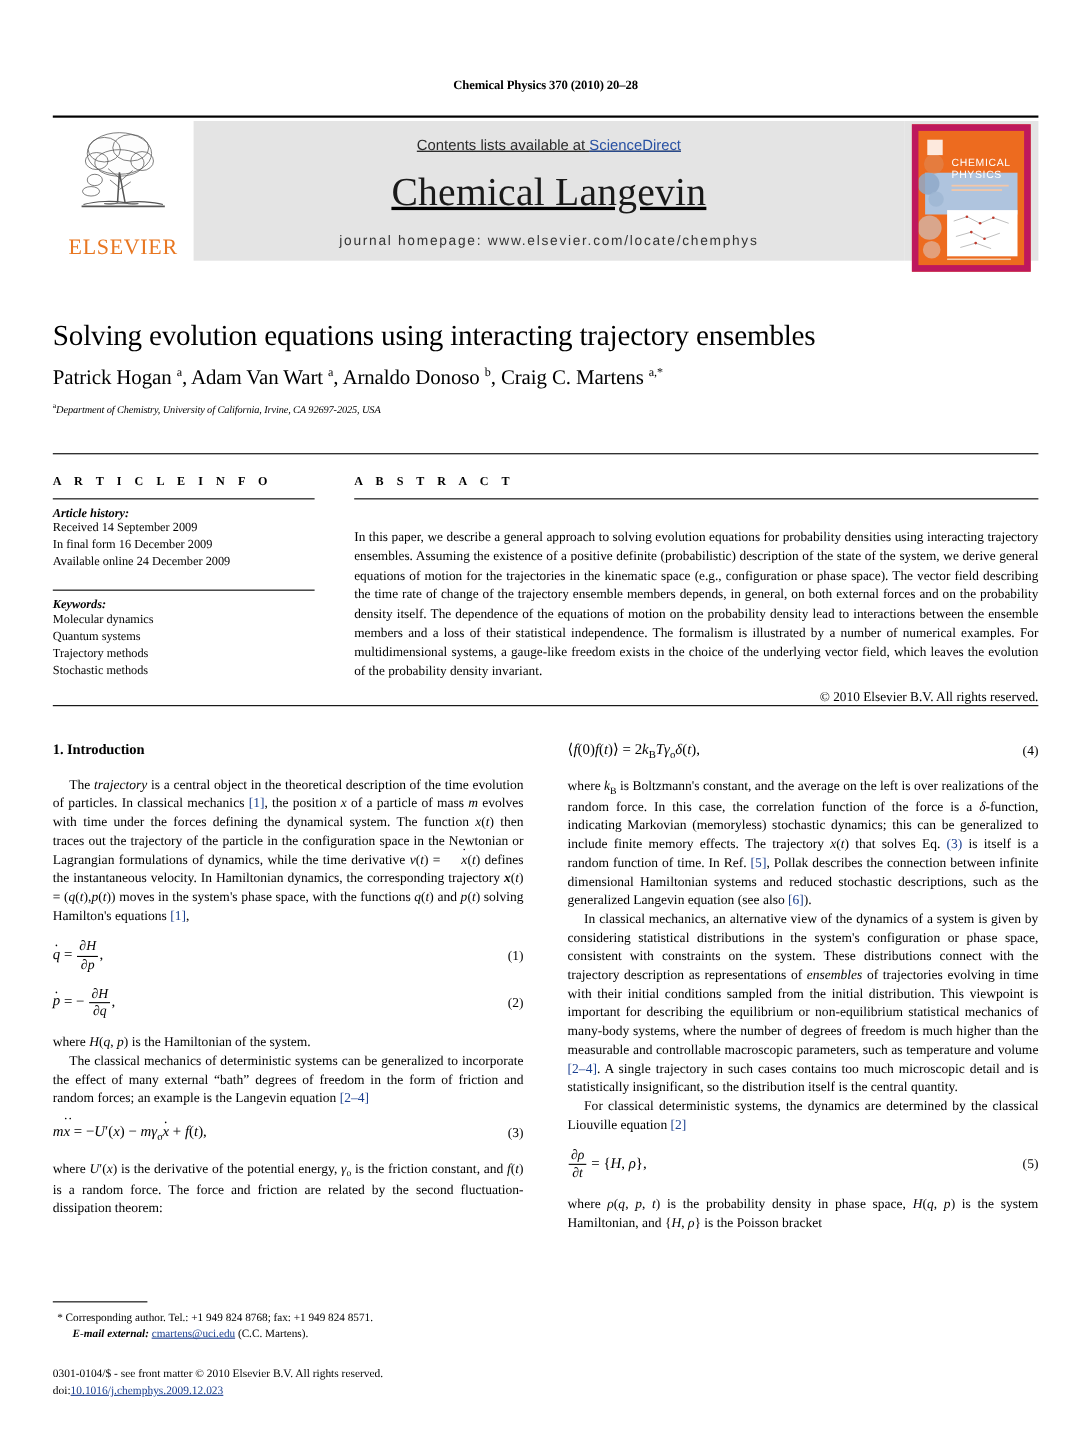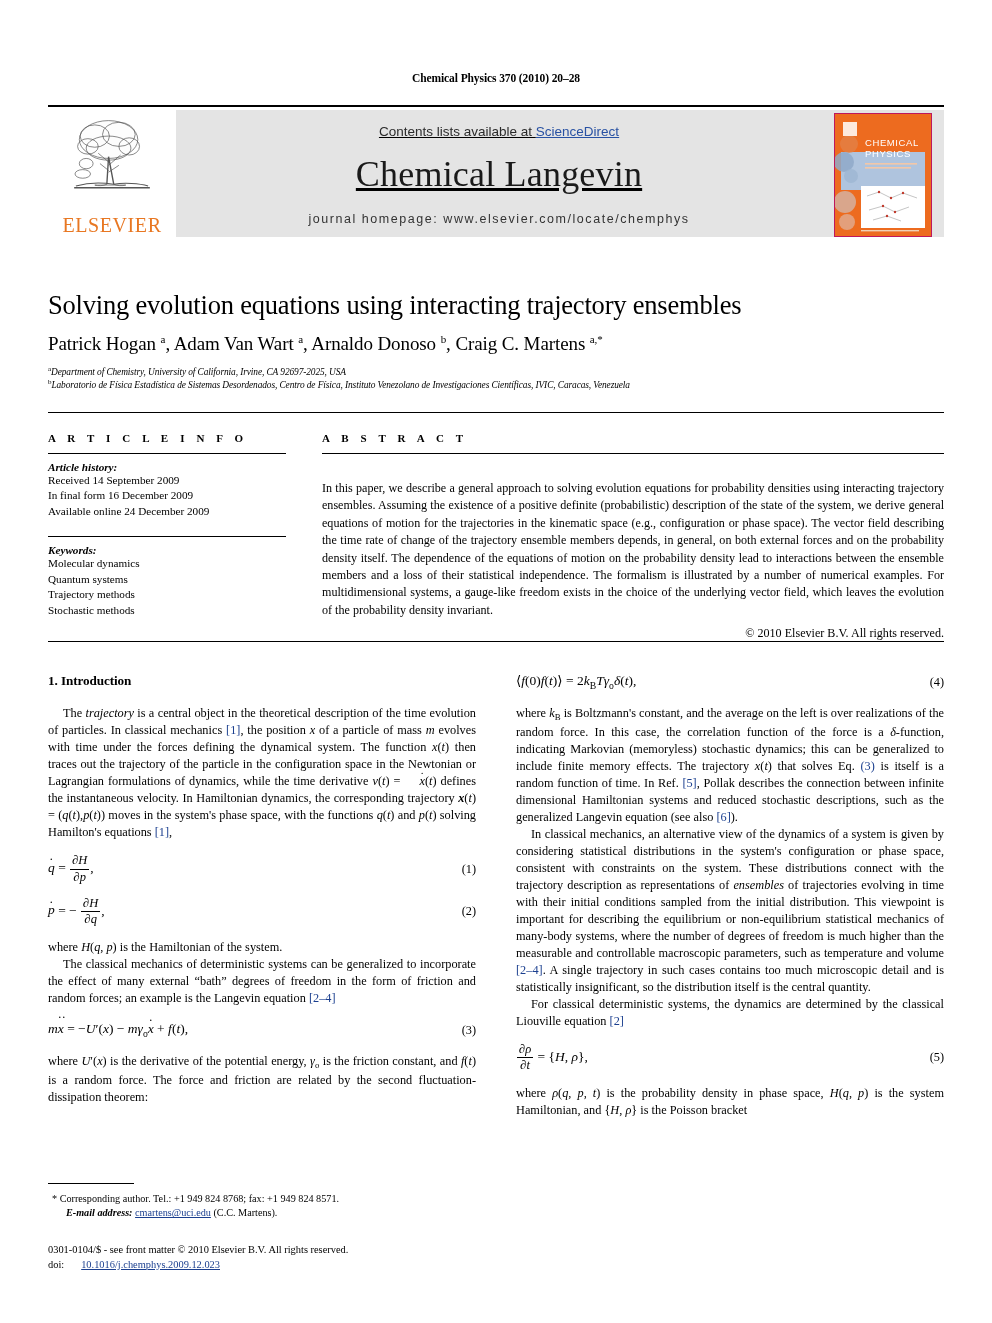--- a/index.html
+++ b/index.html
@@ -118,21 +118,21 @@
     background: #e4e4e4;
     display: flex;
     align-items: flex-start;
     justify-content: center;
     padding-top: 3px;
     box-sizing: border-box;
   }
   .cover-thumb {
     width: 96px;
     height: 122px;
-    border: 1px solid #be185d;
+    border: 6px solid #be185d;
     position: relative;
     overflow: hidden;
     background: #ED6B1F;
   }
 
   
   .title {
     position: absolute;
     left: 48px; top: 290px;
     width: 896px;
@@ -286,21 +286,21 @@
   .footnote .fn-sub { padding-left: 18px; }
   .footnote .mail { color: #1b3f8f; }
   .footnote i { font-style: italic; font-weight: bold; }
   .issn {
     position: absolute;
     left: 48px; top: 1243px;
     width: 430px;
     font-size: 10.4px;
     line-height: 1.42;
   }
-  .issn .doi { color: #1b3f8f; margin-left: 17px; }
+  .issn .doi { color: #1b3f8f; }
   .sub { font-size: 0.72em; vertical-align: sub; }
   .ov { position: relative; display: inline-block; }
   .ov > .dots {
     position: absolute; left: 0; right: 0; top: -0.72em;
     text-align: center; font-size: 0.9em; line-height: 1;
   }
 </style>
 </head>
 <body>
 
@@ -375,21 +375,20 @@
           </svg>
         </div>
       </div>
 
     </div>
   </div>
 
   <div class="title">Solving evolution equations using interacting trajectory ensembles</div>
   <div class="authors">Patrick Hogan <sup>a</sup>, Adam Van Wart <sup>a</sup>, Arnaldo Donoso <sup>b</sup>, Craig C. Martens <sup>a,*</sup></div>
   <div class="affil affil-a"><sup>a</sup><span>Department of Chemistry, University of California, Irvine, CA 92697-2025, USA</span></div>
-  <div class="affil affil-b"><sup>b</sup><span>Laboratorio de Física Estadística de Sistemas Desordenados, Centro de Física, Instituto Venezolano de Investigaciones Científicas, IVIC, Caracas, Venezuela</span></div>
 
   <div class="panel-rule-top"></div>
   <div class="panel-rule-bottom"></div>
 
   <div class="info-col">
     <div class="sec-head">A R T I C L E    I N F O</div>
     <div class="thin-rule"></div>
     <div class="info-sub">Article history:</div>
     <div class="info-line">Received 14 September 2009</div>
     <div class="info-line">In final form 16 December 2009</div>
@@ -473,21 +472,21 @@
       <span class="eq-num">(5)</span>
     </div>
 
     <p class="noindent">where <i>ρ</i>(<i>q</i>, <i>p</i>, <i>t</i>) is the probability density in phase space, <i>H</i>(<i>q</i>, <i>p</i>) is the system Hamiltonian, and {<i>H</i>, <i>ρ</i>} is the Poisson bracket</p>
   </div>
 
   <div class="foot-rule"></div>
   <div class="footnote">
     <div class="fn-ind">* Corresponding author. Tel.: +1 949 824 8768; fax: +1 949 824 8571.</div>
     <div class="fn-sub">
-      <i>E-mail address:</i>
+      <i>E-mail external:</i>
       <a class="mail" href="#">cmartens@uci.edu</a>
       <span>(C.C. Martens).</span>
     </div>
   </div>
 
   <div class="issn">
     <div>0301-0104/$ - see front matter © 2010 Elsevier B.V. All rights reserved.</div>
     <div><span>doi:</span><a class="doi" href="#">10.1016/j.chemphys.2009.12.023</a></div>
   </div>
 

